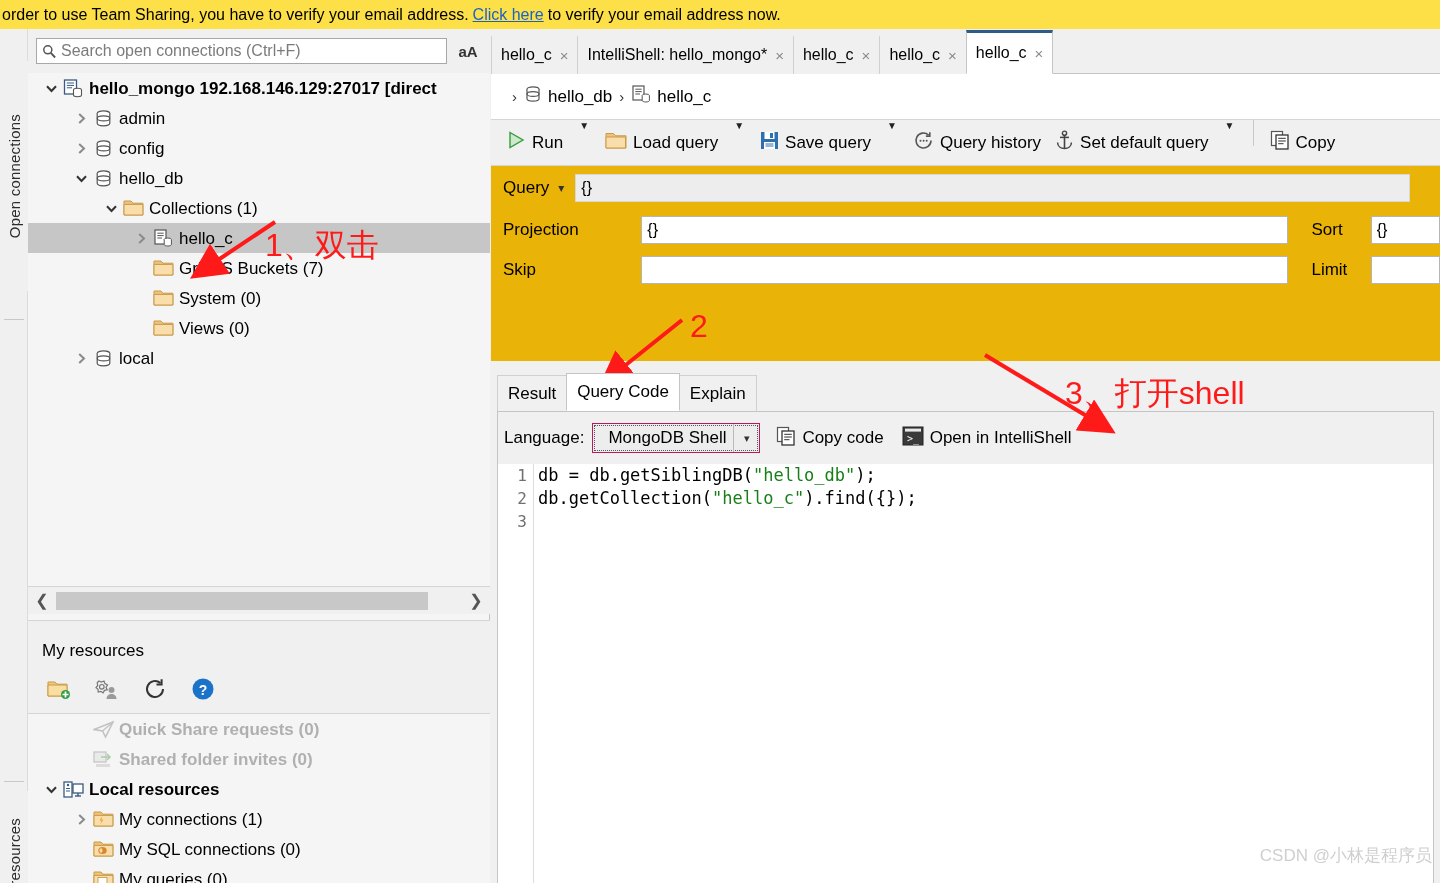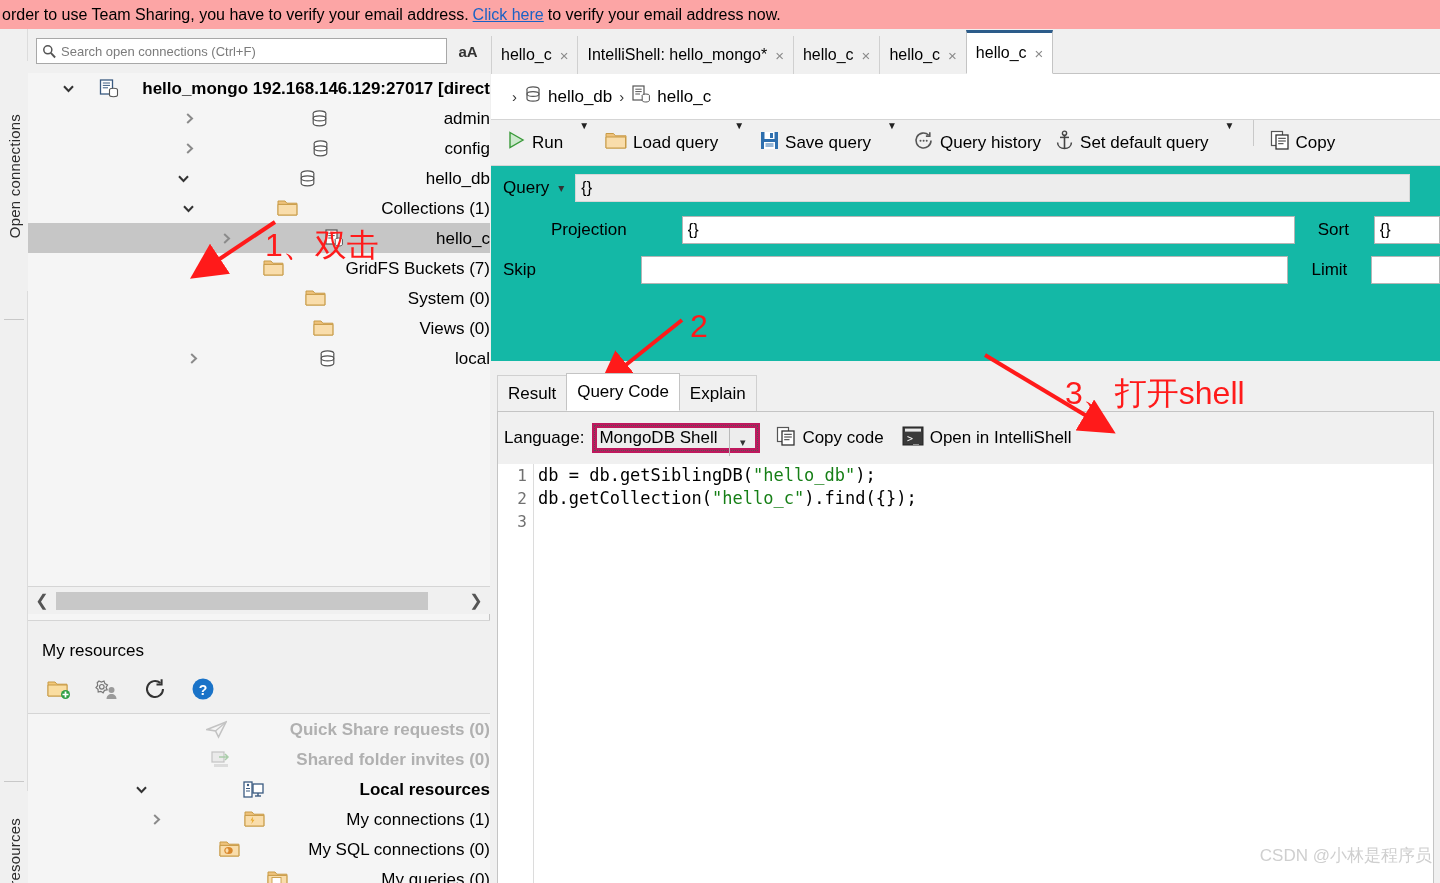--- a/index.html
+++ b/index.html
@@ -9,21 +9,21 @@
     overflow: hidden;
     font-family: "Liberation Sans", sans-serif;
     background: #f0f0f0;
     color: #000;
   }
   #app { position: relative; width: 1440px; height: 883px; }
 
   
   .banner {
     position: absolute; left: 0; top: 0; width: 1440px; height: 29px;
-    background: #fca5a5;
+    background: #fde047;
     display: flex; align-items: center;
     padding-left: 2px;
     font-size: 16px;
     white-space: nowrap;
   }
   .banner .bnr-link {
     color: #1b62c4; text-decoration: underline; margin: 0 4px;
     cursor: pointer;
   }
 
@@ -60,38 +60,38 @@
   }
   .search-row {
     position: absolute; left: 0; top: 0; width: 462px; height: 44px;
     background: #f0f0f0;
     display: flex; align-items: center; padding: 0 8px;
   }
   .search-box {
     flex: 1; height: 26px;
     background: #fff; border: 1px solid #a8a8a8;
     display: flex; align-items: center; padding: 0 5px;
-    font-size: 13px; color: #7b7b7b;
+    font-size: 16px; color: #7b7b7b;
   }
   .search-box .mag { margin-right: 4px; display:inline-flex; }
   .aA-btn {
     width: 28px; height: 26px; margin-left: 7px;
     display: flex; align-items: center; justify-content: center;
     font-size: 15px; font-weight: bold; color: #333;
     cursor: pointer;
   }
 
   
   .tree {
     position: absolute; left: 0; top: 44px; width: 462px; height: 537px;
     background: #f5f5f5; overflow: hidden;
   }
   .tnode {
     height: 30px; display: flex; align-items: center;
-    font-size: 17px; white-space: nowrap; cursor: default; justify-content: space-between;
+    font-size: 17px; white-space: nowrap; cursor: default;
   }
   .tnode.sel { background: #c6c6c6; }
   .tw { width: 22px; display: inline-flex; justify-content: center; align-items: center; flex: 0 0 22px;}
   .chev { color: #7a7a7a; font-size: 13px; }
   .ticon { width: 22px; flex: 0 0 22px; display:inline-flex; justify-content:center; align-items:center; margin-right: 5px;}
   .tlabel { line-height: 1; }
   .tnode.bold .tlabel { font-weight: bold; }
 
   
   .hscroll {
@@ -163,21 +163,21 @@
     position: absolute; left: 0; top: 91px; width: 949px; height: 46px;
     background: #f0f0f0; display: flex; 
     padding-left: 10px; font-size: 17px; gap: 4px;
     border-bottom: 1px solid #d5d5d5;
   }
   .tb-item { display: flex; align-items: center; gap: 6px; padding: 3px 5px; cursor: pointer; white-space: nowrap; }
   .tb-caret { font-size: 10px; color: #222; padding: 0 7px; cursor: pointer; }
   .tb-div { width: 1px; height: 26px; background: #c9c9c9; margin: 0 7px; }
 
   
-  .qform { position: absolute; left: 0; top: 137px; width: 949px; height: 195px; background: #14b8a6; }
+  .qform { position: absolute; left: 0; top: 137px; width: 949px; height: 195px; background: #eab308; }
   .qrow { display: flex; align-items: center; height: 40px; }
   .qlabel { font-size: 17px; }
   .qinput {
     background: #fff; border: 1px solid #b5b5b5; height: 28px;
     display: flex; align-items: center; padding: 0 5px; font-size: 16px;
   }
   .qinput.flat { background: #ededed; border: 1px solid #d7d7d7; }
 
   
   .rtabs {
@@ -194,22 +194,22 @@
   .rtab.active { background: #fff; border-color: #c4c4c4; height: 38px; border-bottom: 1px solid #fff; position: relative; z-index: 2; }
 
   .langbar {
     position: absolute; left: 6px; top: 383px; width: 937px; height: 52px;
     background: #f0f0f0; display: flex; align-items: center; gap: 8px;
     padding-left: 6px; font-size: 17px;
     border-left: 1px solid #c4c4c4; border-right: 1px solid #c4c4c4;
   }
   .lang-select {
     width: 168px; height: 30px; background: #ededed;
-    border: 5px solid #be185d; display: flex; align-items: center;
-    font-size: 17px; padding-left: 2px; position: relative;
+    border: 1px solid #be185d; display: flex; align-items: center;
+    font-size: 17px; padding-left: 15px; position: relative;
     outline: 1px dotted #555; outline-offset: -3px;
   }
   .lang-select .arrow {
     position: absolute; right: 0; top: 0; width: 26px; height: 28px;
     display: flex; align-items: center; justify-content: center;
     border-left: 1px solid #b9b9b9; font-size: 11px; color: #333;
   }
   .lb-item { display: flex; align-items: center; gap: 6px; cursor: pointer; white-space: nowrap; }
 
   .editor {
@@ -693,21 +693,21 @@
     </div>
 
     <div class="qform">
       <div class="qrow" style="height:44px;">
         <span class="qlabel" style="margin-left:12px;">Query</span>
         <span style="margin-left:9px;font-size:12px;color:#333;cursor:pointer;">▾</span>
         <div class="qinput flat" style="margin-left:11px;width:835px;">
           <span>{}</span>
         </div>
       </div>
-      <div class="qrow" style="height:40px;margin-left:48px;">
+      <div class="qrow" style="height:40px;">
         <span class="qlabel" style="margin-left:12px;width:140px;">Projection</span>
         <div class="qinput" style="width:655px;">
           <span>{}</span>
         </div>
         <span class="qlabel" style="margin-left:23px;width:60px;">Sort</span>
         <div class="qinput" style="width:70px;">
           <span>{}</span>
         </div>
       </div>
       <div class="qrow" style="height:40px;">

